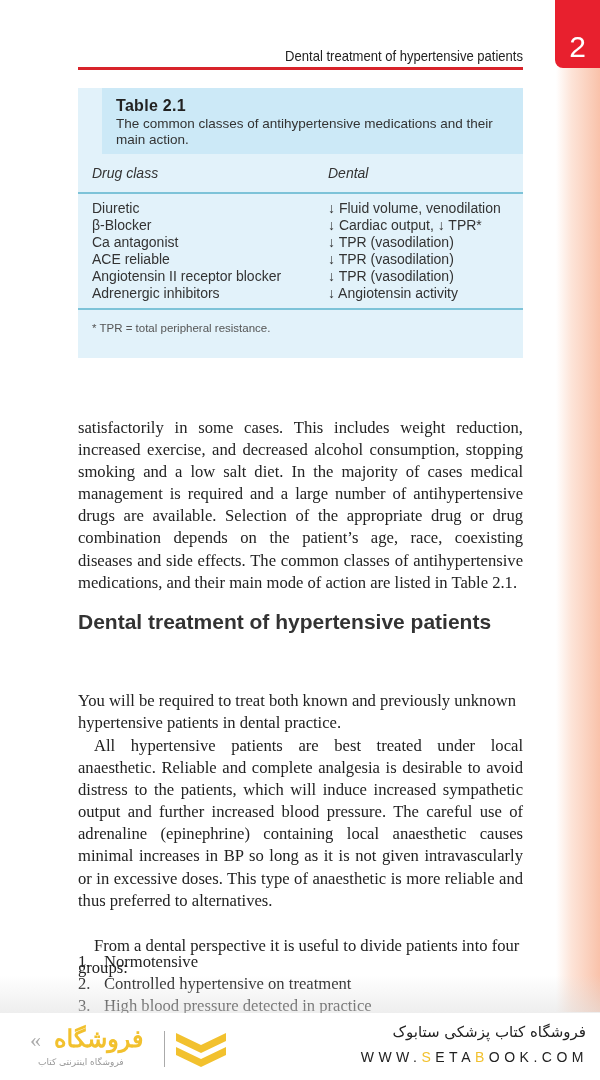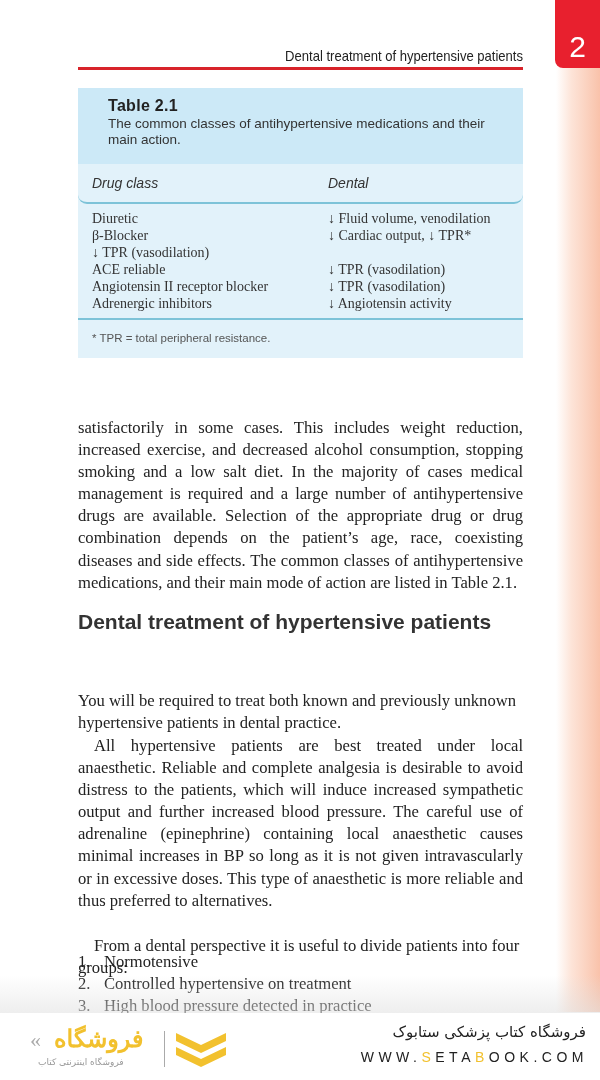--- a/index.html
+++ b/index.html
@@ -21,28 +21,28 @@
     
     .running-header {
       position: absolute; left: 78px; top: 48px; width: 445px; text-align: right;
       font-family: "Liberation Sans", sans-serif; font-size: 14.5px; color: #222;
       transform: scaleX(0.9); transform-origin: right;
     }
     .header-rule { position: absolute; left: 78px; top: 67px; width: 445px; height: 3px; background: #d8232a; }
 
     
     .table-box { position: absolute; left: 78px; top: 88px; width: 445px; height: 270px; background: #e2f2fa; font-family: "Liberation Sans", sans-serif; }
-    .table-caption-area { background: #cce9f7; padding: 9px 14px 8px 30px; height: 76px; }
+    .table-caption-area { background: #cce9f7; padding: 9px 14px 8px 14px; height: 66px; margin-left: 24px; }
     .table-title { font-size: 16px; font-weight: bold; color: #222; letter-spacing: 0.3px; }
     .table-caption { font-size: 13.5px; color: #333; line-height: 16px; margin-top: 1px; }
-    .table-head { display: flex; height: 40px; align-items: center; padding: 5px 14px; border-bottom: 2px solid #7dc3d8; font-style: italic; font-size: 14px; color: #333; border-radius: 9px; }
+    .table-head { display: flex; height: 40px; align-items: center; padding: 5px 14px; border-bottom: 2px solid #7dc3d8; font-style: italic; font-size: 14px; color: #333; }
     .col1 { width: 236px; }
     .col2 { flex: 1; }
     .table-body { padding: 6px 14px 6px 14px; border-bottom: 2px solid #7dc3d8; }
-    .table-row { display: flex; font-size: 14px; line-height: 17px; color: #333; font-family: Liberation Serif, serif; }
+    .table-row { display: flex; font-size: 14px; line-height: 17px; color: #333; }
     .table-footnote { padding: 12px 14px; font-size: 11.5px; color: #555; }
 
     
     .body-text { position: absolute; left: 78px; width: 445px; font-size: 16.6px; line-height: 22.1px; color: #222; text-align: justify; margin-top: 28px; }
     .p1 { top: 389px; }
     .section-heading { position: absolute; left: 78px; top: 610px; width: 445px; font-family: "Liberation Sans", sans-serif; font-weight: bold; font-size: 21px; line-height: 24px; color: #333; }
     .p2 { top: 662px; text-align: left; }
     .p3 { top: 707px; text-indent: 16px; }
     .p4 { top: 907px; text-indent: 16px; text-align: left; }
     .list { position: absolute; left: 78px; top: 951px; width: 445px; font-size: 16.6px; line-height: 22.1px; color: #222; list-style: none; }
@@ -85,20 +85,21 @@
   <div class="table-body">
     <div class="table-row">
       <div class="col1">Diuretic</div>
       <div class="col2">↓ Fluid volume, venodilation</div>
     </div>
     <div class="table-row">
       <div class="col1">β-Blocker</div>
       <div class="col2">↓ Cardiac output, ↓ TPR*</div>
     </div>
     <div class="table-row">
+      <div class="col1">Ca antagonist</div>
       <div class="col2">↓ TPR (vasodilation)</div>
     </div>
     <div class="table-row">
       <div class="col1">ACE reliable</div>
       <div class="col2">↓ TPR (vasodilation)</div>
     </div>
     <div class="table-row">
       <div class="col1">Angiotensin II receptor blocker</div>
       <div class="col2">↓ TPR (vasodilation)</div>
     </div>

